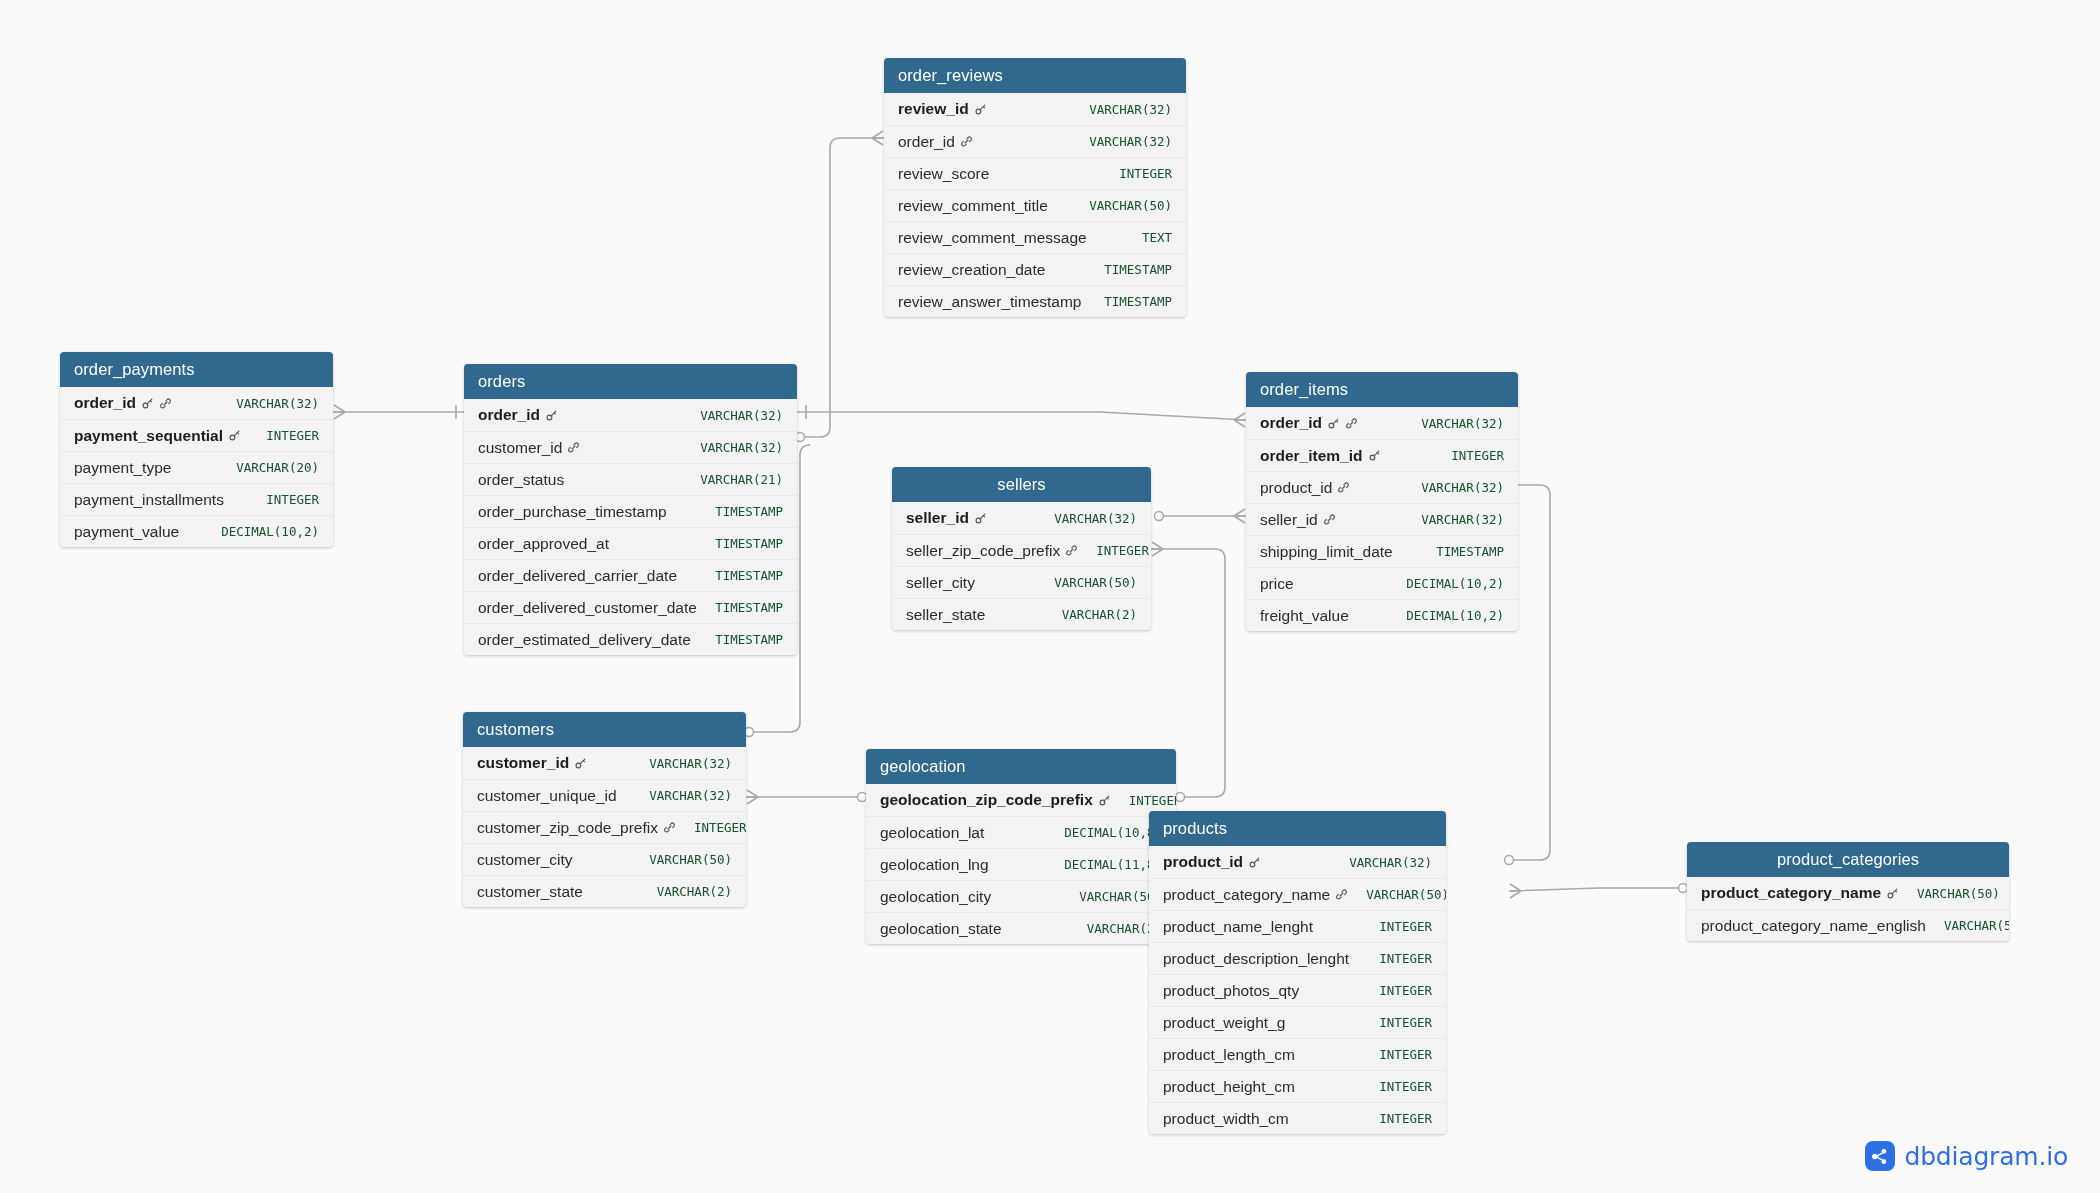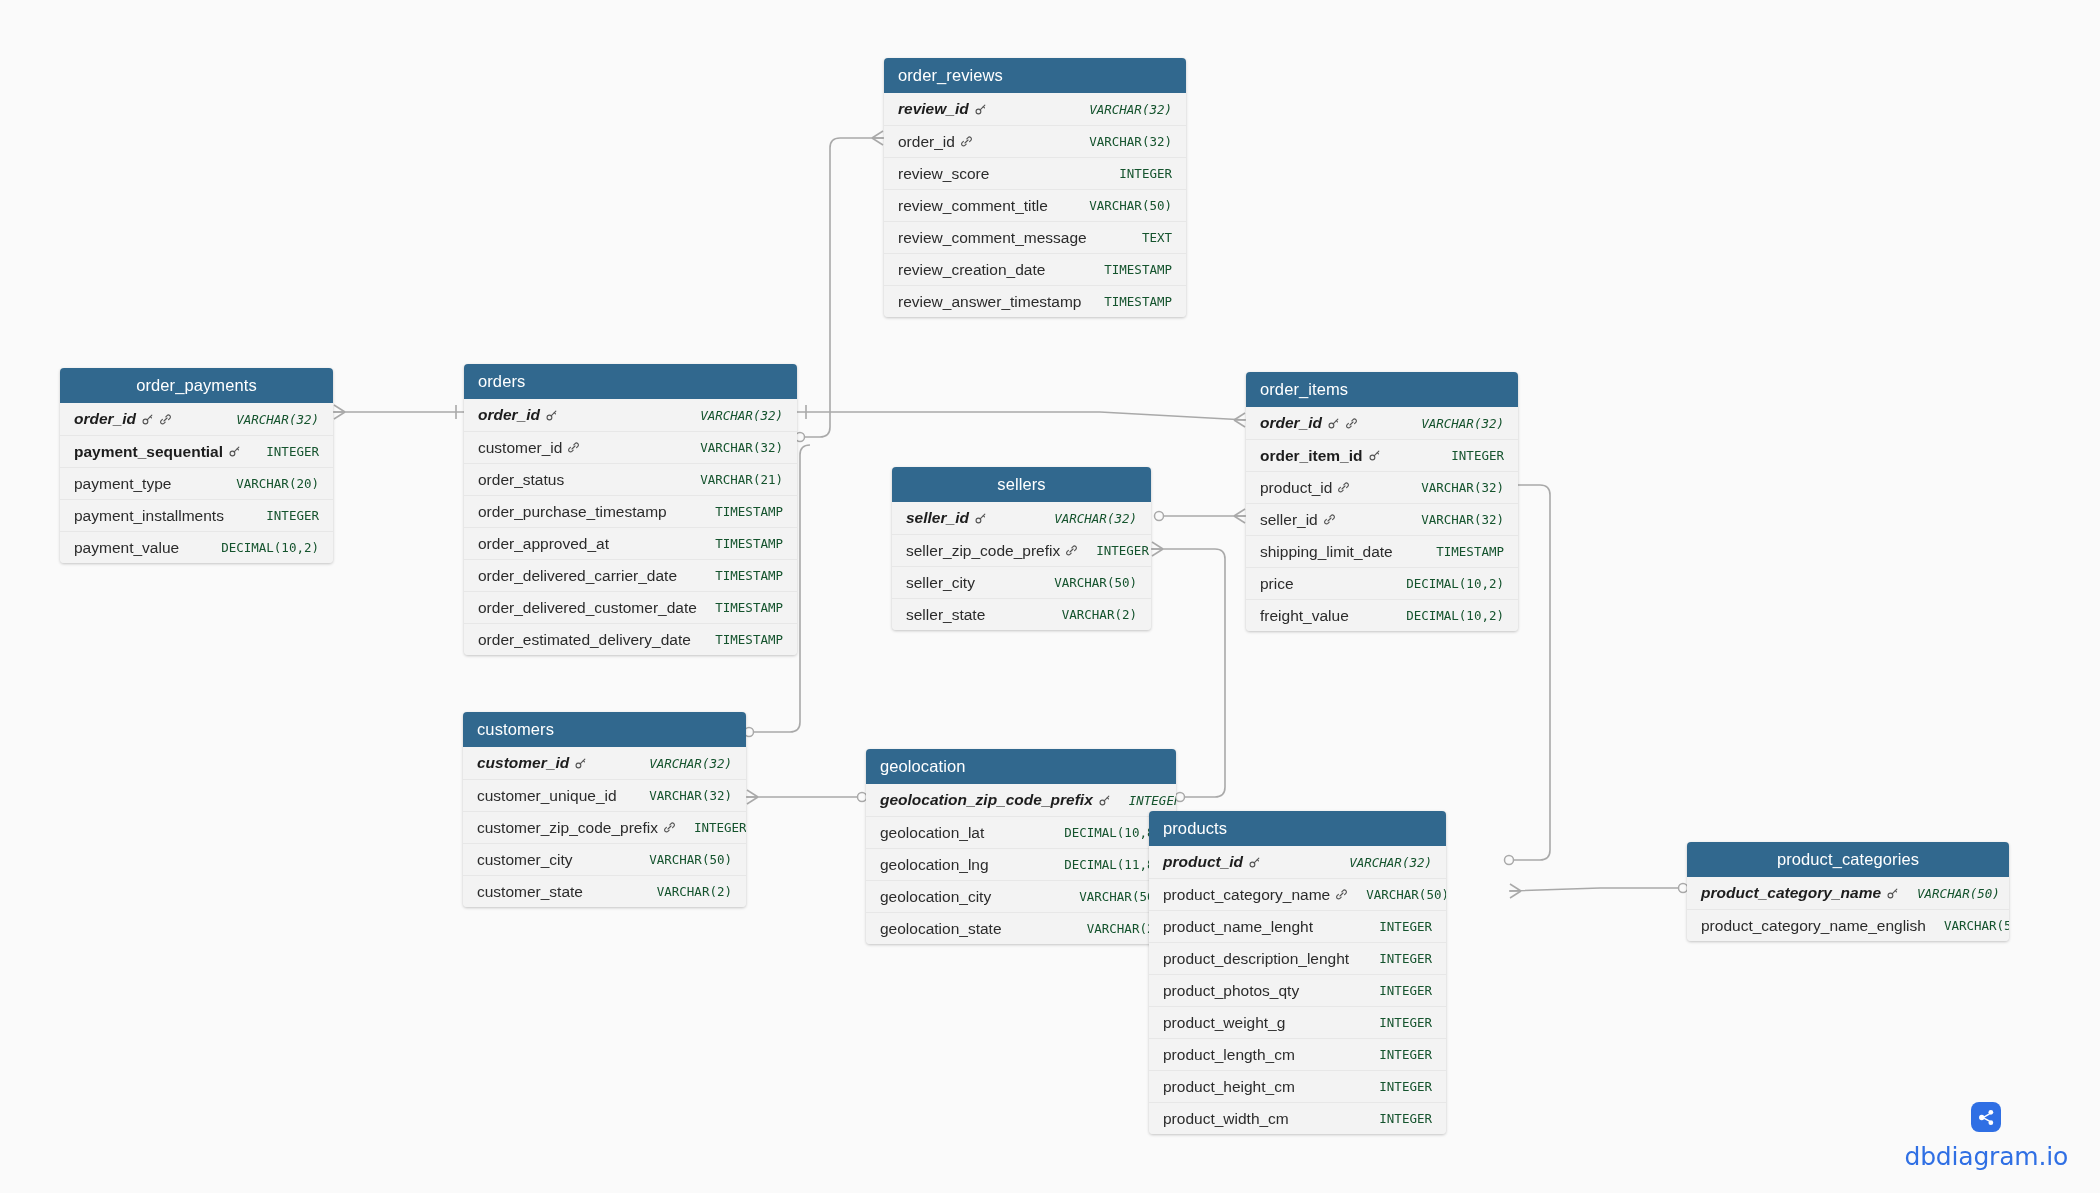--- a/index.html
+++ b/index.html
@@ -32,21 +32,21 @@
   .rows{background:#f3f3f3;}
   .row{
     display:flex;
     align-items:center;
     justify-content:space-between;
     height:32px;
     padding:0 14px;
     border-top:1px solid #e7e7e7;
     box-sizing:border-box;
   }
-  .row:first-child{border-top:none;font-style:italic;}
+  .row:first-child{border-top:none;}
   .fname{
     font-size:15.5px;
     color:#2b2b2b;
     white-space:nowrap;
     display:flex;
     align-items:center;
     gap:5px;
   }
   .row.pk .fname{font-weight:bold;color:#1d1d1d;}
   .ftype{
@@ -55,21 +55,21 @@
     color:#14532d;
     white-space:nowrap;
     padding-left:18px;
   }
   .ic{display:inline-flex;align-items:center;}
   .ic svg{display:block;}
 
   .brand{
     position:absolute;
     right:32px;bottom:22px;
-    display:flex;align-items:center;gap:10px;flex-direction:column;
+    display:flex;align-items:center;gap:10px;
   }
   .brand .logo{
     width:30px;height:30px;border-radius:8px;background:#2f6fe4;
     display:flex;align-items:center;justify-content:center;
   }
   .brand .txt{
     color:#2f6fe4;font-size:25px;letter-spacing:-.2px;
     font-family:"DejaVu Sans", sans-serif;
   }
 </style>
@@ -144,21 +144,21 @@
       <g stroke-width="1.5">
         <path d="M1521,891 L1510,884"></path>
           <path d="M1521,891 L1510,898"></path>
           <path d="M1521,891 L1510,891"></path>
       </g>
       <circle cx="1683" cy="888" r="4.5" fill="#fafafa" stroke="#a9a9a9" stroke-width="1.5"></circle>
     </g>
   </svg>
 
   <div id="tables-layer">
-      <div class="table" style="left: 60px; top: 368px; width: 273px; text-align: center;">
+      <div class="table" style="left: 60px; top: 352px; width: 273px;">
         <div class="thead">order_payments</div>
         <div class="rows">
           <div class="row pk">
             <span class="fname">
               <span>order_id</span>
               <span class="ic">
                 <svg width="13" height="13" viewBox="0 0 24 24" fill="none" stroke="#555" stroke-width="2.1" stroke-linecap="round" stroke-linejoin="round">
                   <circle cx="8.2" cy="15.8" r="4.4"></circle>
                   <path d="M11.4 12.6 L20 4"></path>
                   <path d="M17.2 6.8 L19.4 9"></path>

